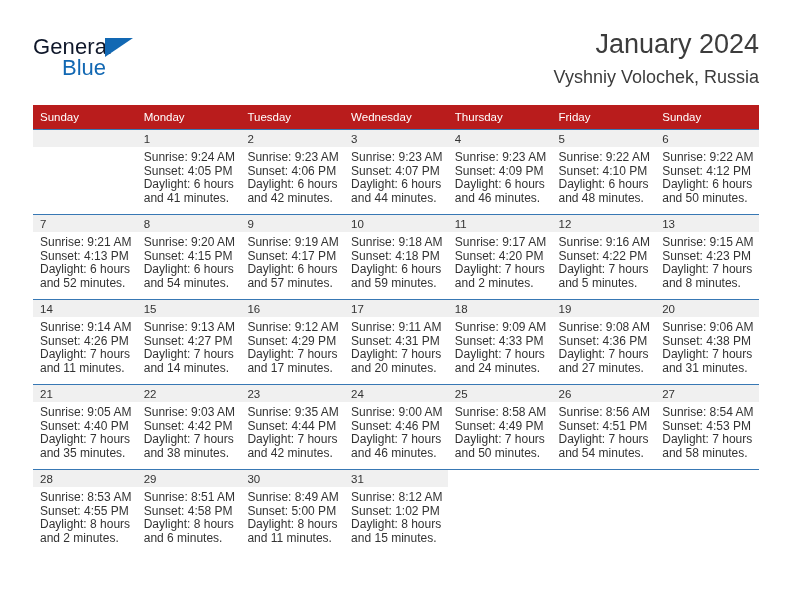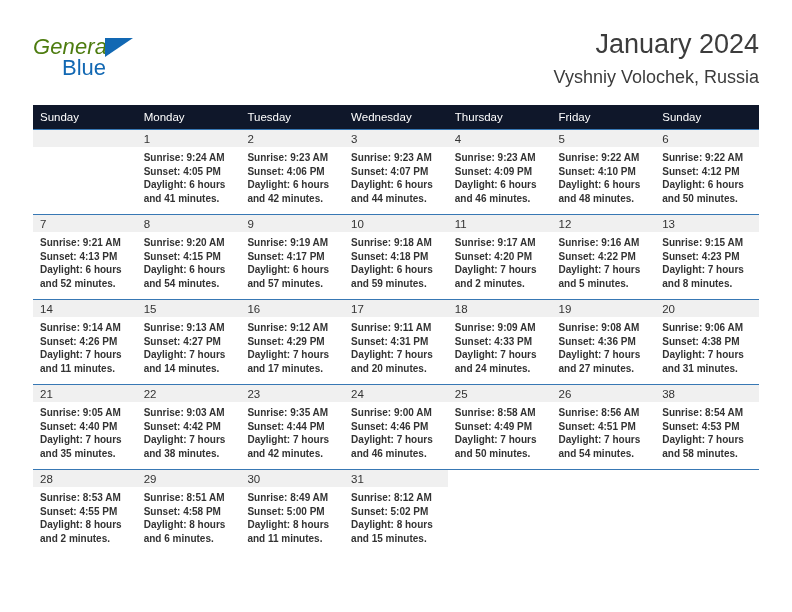--- a/index.html
+++ b/index.html
@@ -35,23 +35,22 @@
     top: 6px;
     width: 180px;
     height: 56px;
   }
   .logo-general {
     position: absolute;
     left: 0;
     top: 0;
     font-size: 22px;
     letter-spacing: 0.1px;
-    color: #4d7c0f;
+    color: #0f172a;
     font-family: "Liberation Sans", sans-serif;
-    font-style: italic;
   }
   .logo-triangle {
     position: absolute;
     left: 72px;
     top: 4px;
     width: 0;
     height: 0;
     border-left: 28px solid #1268b3;
     border-bottom: 19px solid transparent;
   }
@@ -89,21 +88,21 @@
     position: absolute;
     left: 33px;
     top: 105px;
     width: 726px;
     border-collapse: collapse;
     table-layout: fixed;
   }
   .calendar col { width: 103.71px; }
 
   thead th {
-    background: #0f172a;
+    background: #b91c1c;
     color: #ffffff;
     font-size: 11.5px;
     font-weight: normal;
     text-align: left;
     padding: 6px 0 6px 7px;
     height: 10px;
     border: none;
   }
 
   tbody td {
@@ -119,24 +118,23 @@
     background: #f0f0f0;
     height: 17px;
     padding: 2px 0 1px 7px;
     font-size: 11.5px;
     color: #333333;
     line-height: 15px;
     box-sizing: border-box;
   }
   .cell-body {
     padding: 4px 6px 0 7px;
-    font-size: 10px;
+    font-size: 12px;
     line-height: 13.6px;
     color: #333333;
-    font-weight: bold;
   }
   .cell-body div { white-space: nowrap; }
   td.empty .daynum-band { background: #f0f0f0; }
   td.empty .cell-body { visibility: hidden; }
 </style>
 </head>
 <body>
 
 <div class="page">
 
@@ -421,21 +419,21 @@
           <td>
             <div class="daynum-band">26</div>
             <div class="cell-body">
               <div>Sunrise: 8:56 AM</div>
               <div>Sunset: 4:51 PM</div>
               <div>Daylight: 7 hours</div>
               <div>and 54 minutes.</div>
             </div>
           </td>
           <td>
-            <div class="daynum-band">38</div>
+            <div class="daynum-band">27</div>
             <div class="cell-body">
               <div>Sunrise: 8:54 AM</div>
               <div>Sunset: 4:53 PM</div>
               <div>Daylight: 7 hours</div>
               <div>and 58 minutes.</div>
             </div>
           </td>
         </tr>
         <tr class="week-row">
           <td>
@@ -462,21 +460,21 @@
               <div>Sunrise: 8:49 AM</div>
               <div>Sunset: 5:00 PM</div>
               <div>Daylight: 8 hours</div>
               <div>and 11 minutes.</div>
             </div>
           </td>
           <td>
             <div class="daynum-band">31</div>
             <div class="cell-body">
               <div>Sunrise: 8:12 AM</div>
-              <div>Sunset: 5:02 PM</div>
+              <div>Sunset: 1:02 PM</div>
               <div>Daylight: 8 hours</div>
               <div>and 15 minutes.</div>
             </div>
           </td>
           <td class="empty" style="background: rgb(255, 255, 255);">
             <div class="daynum-band" style="background: rgb(255, 255, 255);"></div>
             <div class="cell-body">
               <div></div>
               <div></div>
               <div></div>

